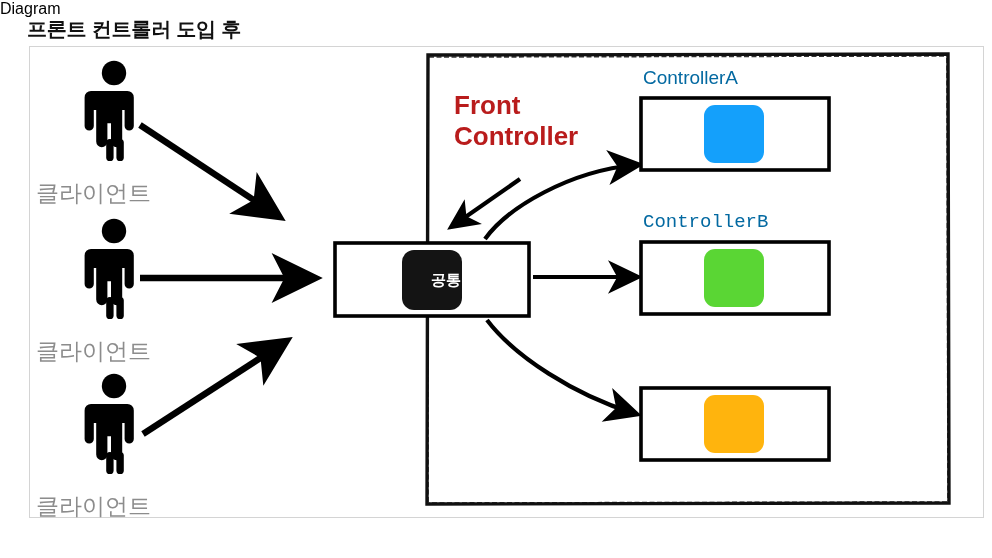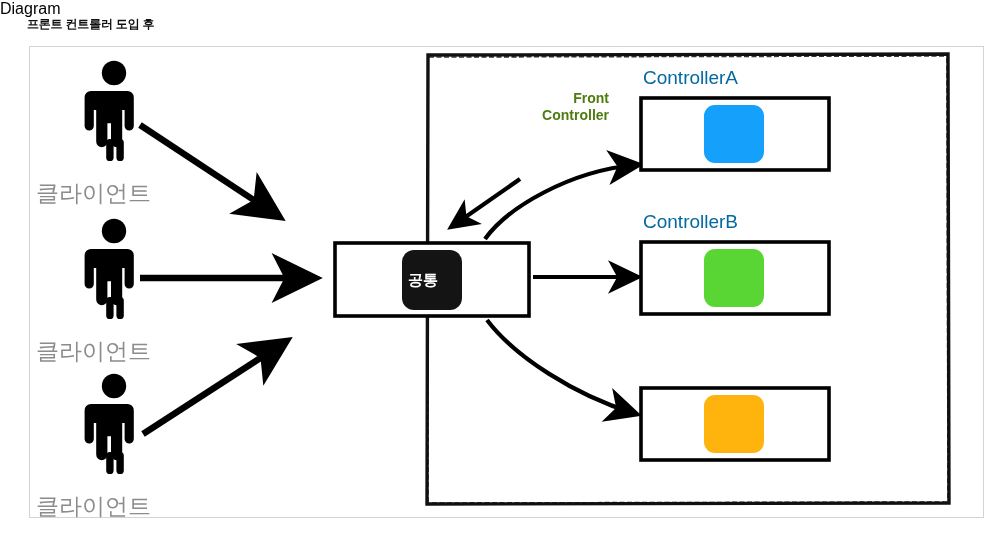--- a/index.html
+++ b/index.html
@@ -11,21 +11,21 @@
     width: 992px;
     height: 558px;
     font-family: "Liberation Sans", "DejaVu Sans", sans-serif;
     overflow: hidden;
     position: relative;
   }
   #page-title {
     position: absolute;
     left: 27px;
     top: 16px;
-    font-size: 12px;
+    font-size: 20px;
     font-weight: bold;
     color: #111111;
     letter-spacing: -0.2px;
     white-space: nowrap;
   }
   #diagram-frame {
     position: absolute;
     left: 29px;
     top: 46px;
     width: 955px;
@@ -48,25 +48,25 @@
   }
   .controller-label {
     position: absolute;
     font-size: 19px;
     color: #0369a1;
     white-space: nowrap;
     font-family: "Liberation Sans", "DejaVu Sans", sans-serif;
   }
   .front-controller-label {
     position: absolute;
-    font-size: 14px;
+    font-size: 26px;
     font-weight: bold;
-    color: #4d7c0f;
+    color: #b91c1c;
     line-height: 1.18;
-    text-align: right;
+    text-align: left;
     white-space: pre-line;
     font-family: "Liberation Sans", "DejaVu Sans", sans-serif;
   }
   .common-chip-text {
     position: absolute;
     font-size: 15px;
     font-weight: bold;
     color: #ffffff;
     white-space: nowrap;
     font-family: "Liberation Sans", "DejaVu Sans", sans-serif;
@@ -156,22 +156,22 @@
     <rect x="674" y="348" width="60" height="58" rx="11" fill="#ffb40d"></rect>
   </svg>
 
   <div class="client-label" style="left:6px; top:131px;">클라이언트</div>
   <div class="client-label" style="left:6px; top:289px;">클라이언트</div>
   <div class="client-label" style="left:6px; top:444px;">클라이언트</div>
 
   <div class="front-controller-label" style="left:424px; top:43px; width:155px;">Front
 Controller</div>
 
-  <div class="common-chip-text" style="left:378px; top:224px; width:48px; ">공통</div>
+  <div class="common-chip-text" style="left:392px; top:224px; width:48px; text-align:center;">공통</div>
 
   <div class="controller-label" style="left:613px; top:20px;">ControllerA</div>
-  <div class="controller-label" style="left:613px; top:164px;">ControllerB</div>
+  <div class="controller-label" style="left:613px; top:164px;font-family:Liberation Mono, monospace;">ControllerB</div>
 
 </div>
 
 
 
 <domain>Diagram</domain>
 
 </body></html>

